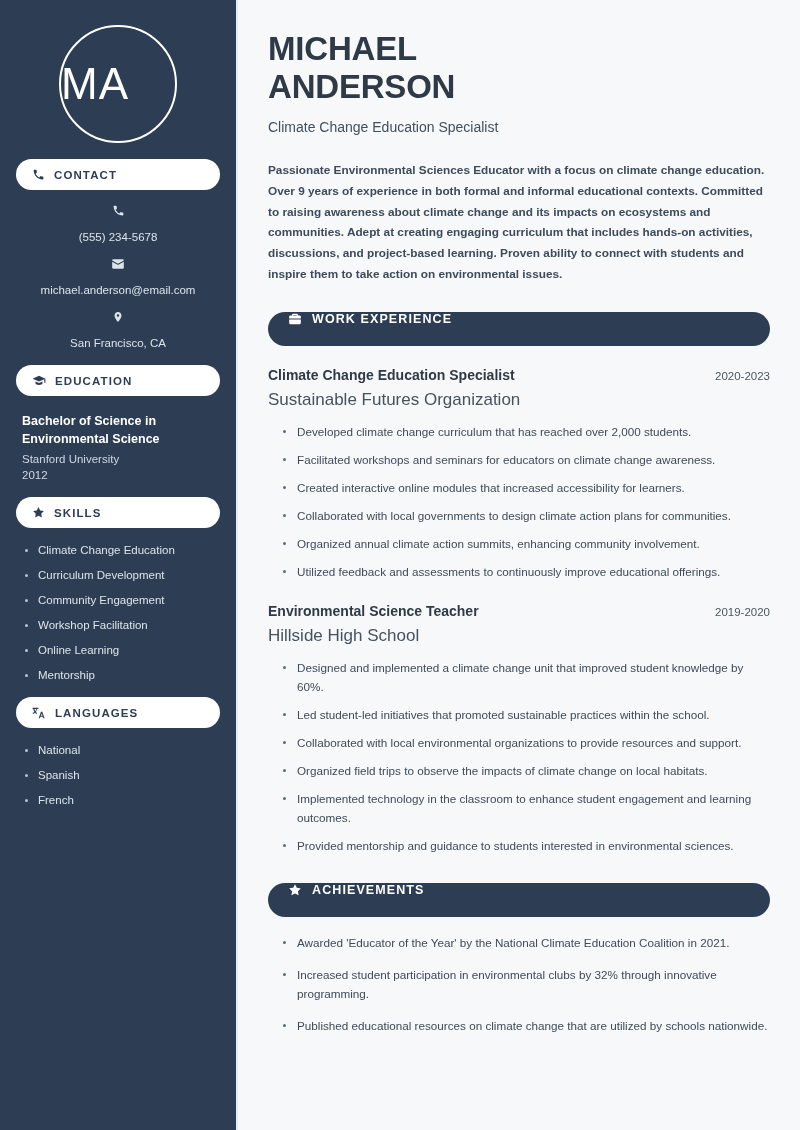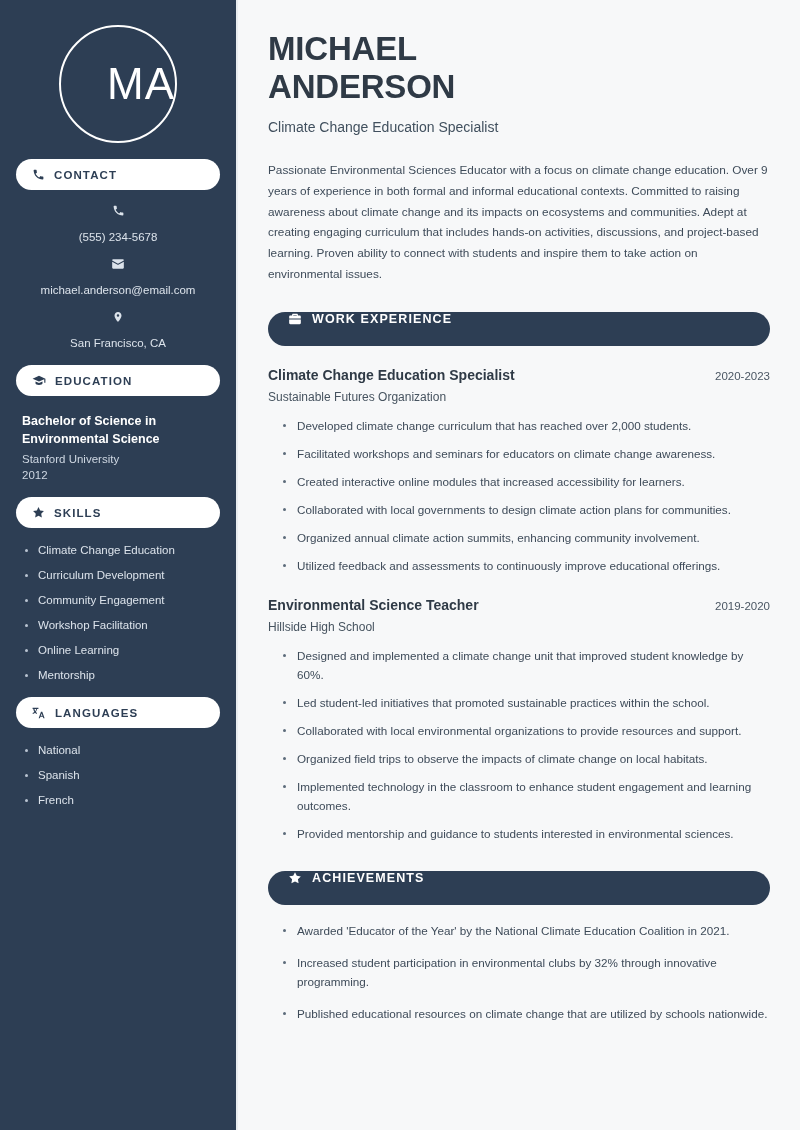--- a/index.html
+++ b/index.html
@@ -42,21 +42,21 @@
     padding-top: 25px;
   }
 
   .avatar {
     width: 118px;
     height: 118px;
     border-radius: 50%;
     border: 2px solid #ffffff;
     display: flex;
     align-items: center;
-    justify-content: flex-end;
+    justify-content: flex-start;
   }
 
   .avatar-initials {
     font-size: 44px;
     font-weight: 400;
     letter-spacing: 1px;
     color: #ffffff;
     line-height: 1;
   }
 
@@ -168,20 +168,21 @@
     color: #41505e;
     margin-top: 12px;
   }
 
   .summary {
     font-size: 11.8px;
     line-height: 1.78;
     color: #3e4b59;
     margin-top: 25px;
     text-align: left;
+    font-weight: bold;
   }
 
   
   .bar {
     display: flex;
     align-items: flex-start;
     gap: 10px;
     background: #2d3e54;
     color: #ffffff;
     border-radius: 999px;
@@ -214,21 +215,21 @@
     color: #2f3a46;
   }
 
   .job-dates {
     font-size: 11.5px;
     color: #4a5663;
     white-space: nowrap;
   }
 
   .job-org {
-    font-size: 12px;
+    font-size: 17px;
     color: #46535f;
     margin-top: 7px;
   }
 
   .main-list {
     list-style: none;
     margin-top: 13px;
     padding-left: 13px;
   }
 

